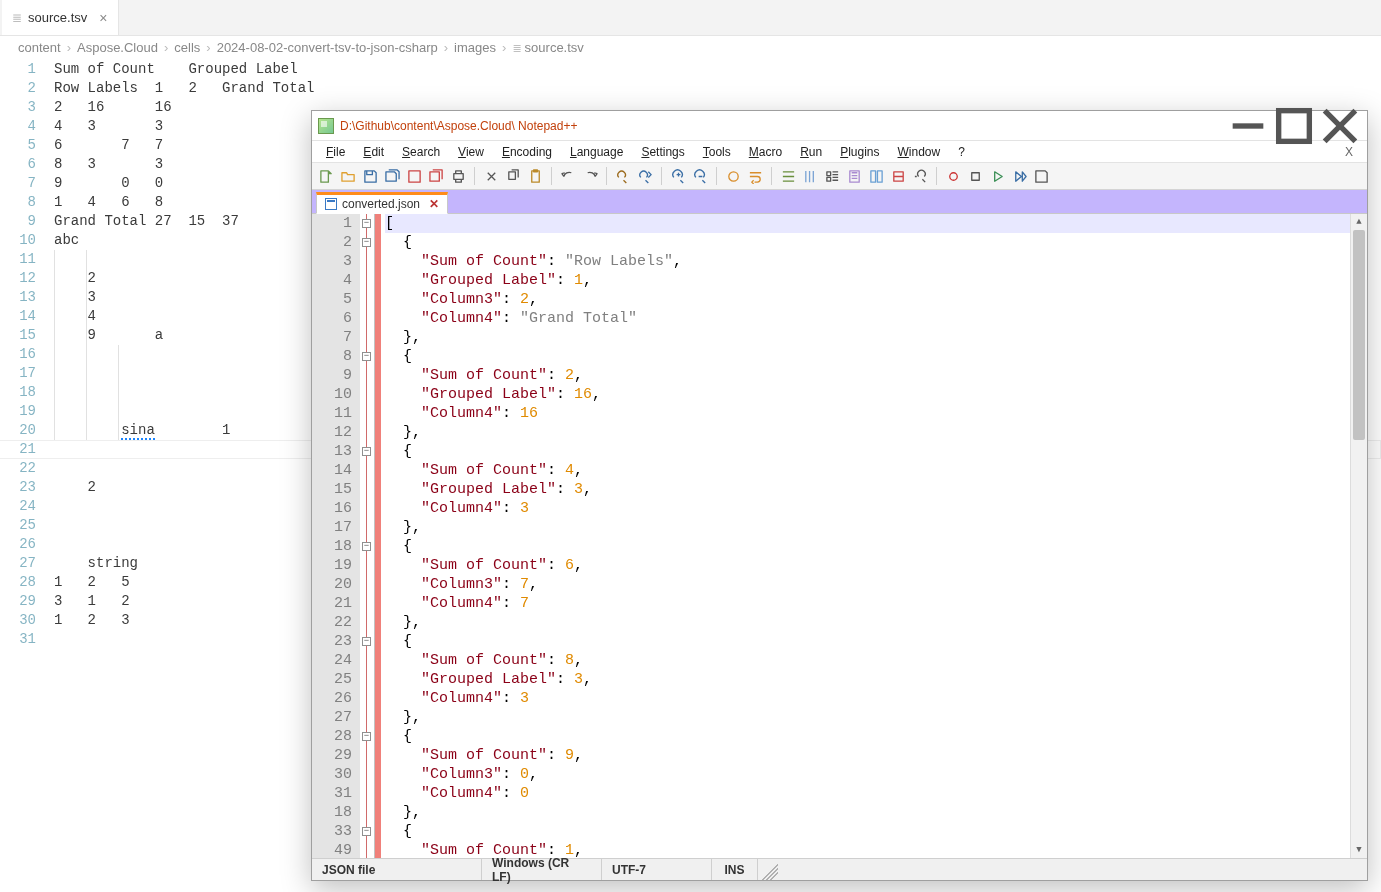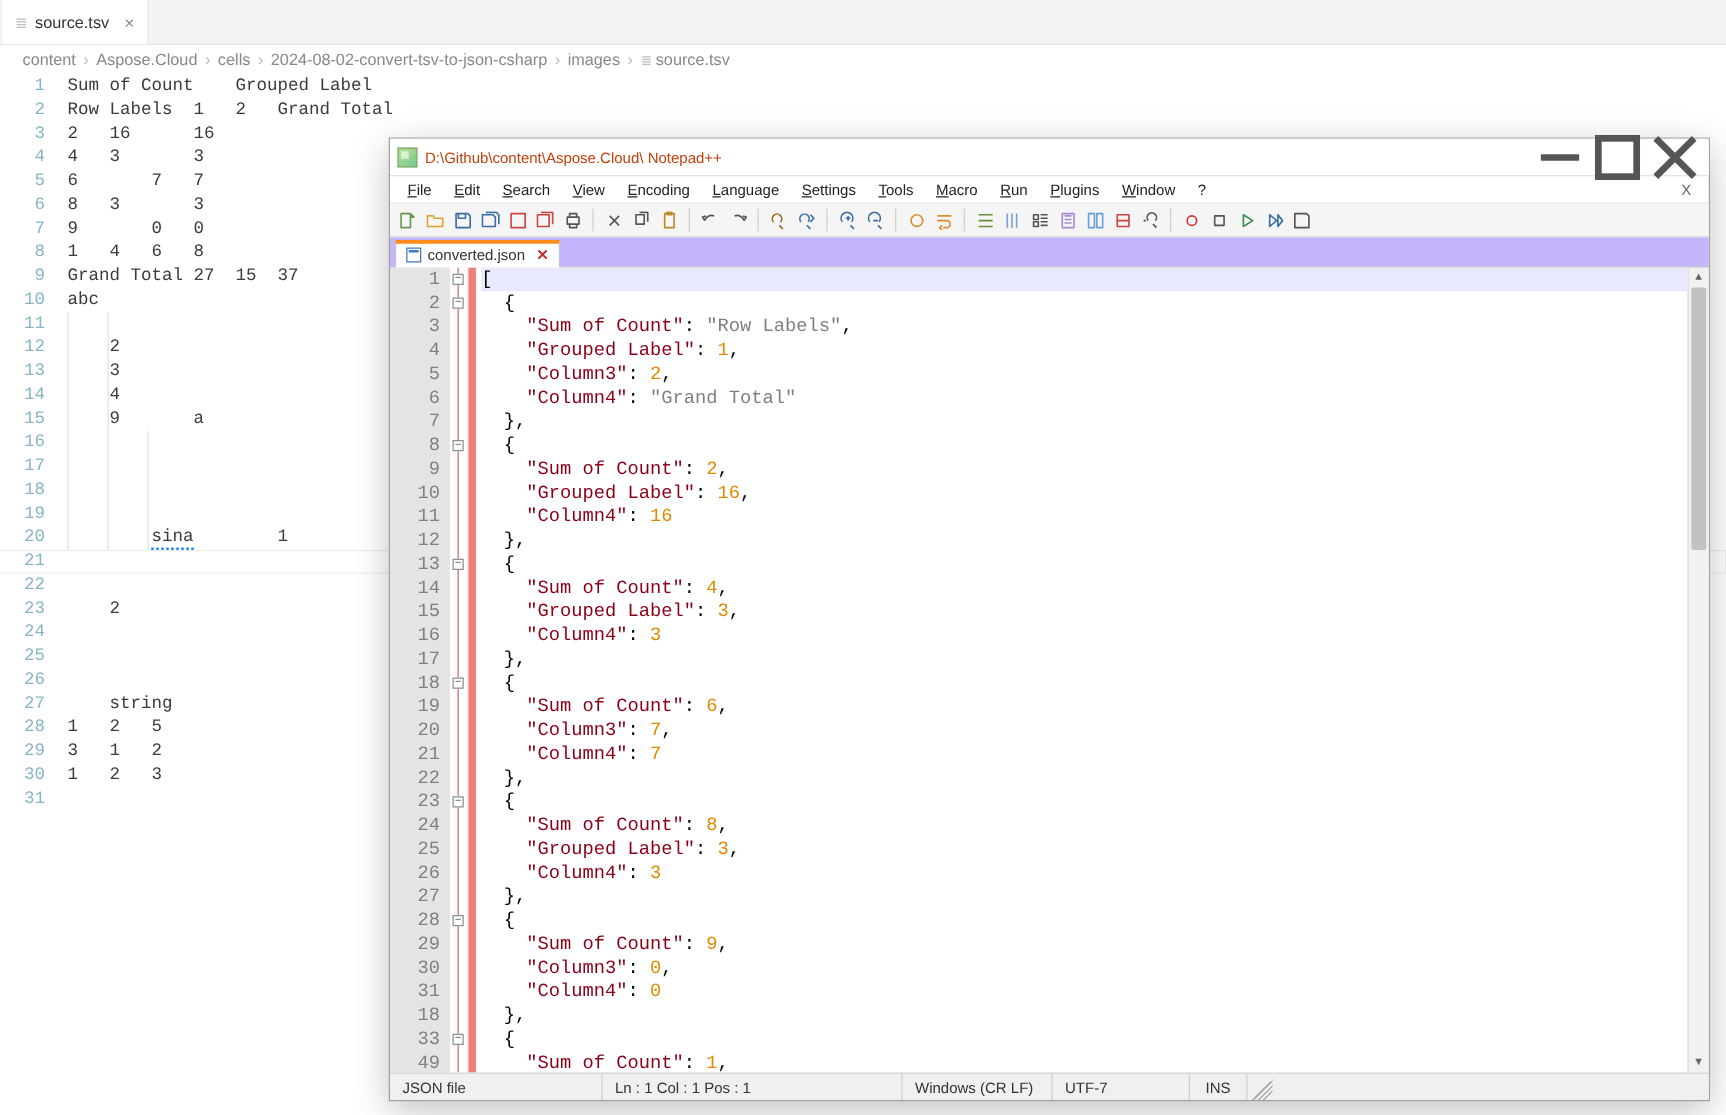--- a/index.html
+++ b/index.html
@@ -291,20 +291,21 @@
   .npp-scroll .arrow.bot{bottom:0;}
 
   .npp-status {
     height: 22px;
     background: #f0f0f0;
     border-top: 1px solid #cfcfcf;
     display: flex;
     align-items: flex-end;
     font-size: 12px;
     color: #333;
+    font-weight: bold;
   }
   .npp-status .cell {
     padding: 0 10px;
     border-right: 1px solid #cfcfcf;
     height: 100%;
     display: flex; align-items: center;
   }
   .npp-status .stretch { flex:1; justify-content:center; }
   .npp-status .resize {
     width: 18px;
@@ -640,19 +641,18 @@
     <div class="npp-code" id="npp-code"><div class="crow hl-row"><span class="tok-punc">[</span></div><div class="crow">  <span class="tok-punc">{</span></div><div class="crow">    <span class="tok-key">"Sum of Count"</span><span class="tok-punc">:</span> <span class="tok-str">"Row Labels"</span><span class="tok-punc">,</span></div><div class="crow">    <span class="tok-key">"Grouped Label"</span><span class="tok-punc">:</span> <span class="tok-num">1</span><span class="tok-punc">,</span></div><div class="crow">    <span class="tok-key">"Column3"</span><span class="tok-punc">:</span> <span class="tok-num">2</span><span class="tok-punc">,</span></div><div class="crow">    <span class="tok-key">"Column4"</span><span class="tok-punc">:</span> <span class="tok-str">"Grand Total"</span></div><div class="crow">  <span class="tok-punc">}</span><span class="tok-punc">,</span></div><div class="crow">  <span class="tok-punc">{</span></div><div class="crow">    <span class="tok-key">"Sum of Count"</span><span class="tok-punc">:</span> <span class="tok-num">2</span><span class="tok-punc">,</span></div><div class="crow">    <span class="tok-key">"Grouped Label"</span><span class="tok-punc">:</span> <span class="tok-num">16</span><span class="tok-punc">,</span></div><div class="crow">    <span class="tok-key">"Column4"</span><span class="tok-punc">:</span> <span class="tok-num">16</span></div><div class="crow">  <span class="tok-punc">}</span><span class="tok-punc">,</span></div><div class="crow">  <span class="tok-punc">{</span></div><div class="crow">    <span class="tok-key">"Sum of Count"</span><span class="tok-punc">:</span> <span class="tok-num">4</span><span class="tok-punc">,</span></div><div class="crow">    <span class="tok-key">"Grouped Label"</span><span class="tok-punc">:</span> <span class="tok-num">3</span><span class="tok-punc">,</span></div><div class="crow">    <span class="tok-key">"Column4"</span><span class="tok-punc">:</span> <span class="tok-num">3</span></div><div class="crow">  <span class="tok-punc">}</span><span class="tok-punc">,</span></div><div class="crow">  <span class="tok-punc">{</span></div><div class="crow">    <span class="tok-key">"Sum of Count"</span><span class="tok-punc">:</span> <span class="tok-num">6</span><span class="tok-punc">,</span></div><div class="crow">    <span class="tok-key">"Column3"</span><span class="tok-punc">:</span> <span class="tok-num">7</span><span class="tok-punc">,</span></div><div class="crow">    <span class="tok-key">"Column4"</span><span class="tok-punc">:</span> <span class="tok-num">7</span></div><div class="crow">  <span class="tok-punc">}</span><span class="tok-punc">,</span></div><div class="crow">  <span class="tok-punc">{</span></div><div class="crow">    <span class="tok-key">"Sum of Count"</span><span class="tok-punc">:</span> <span class="tok-num">8</span><span class="tok-punc">,</span></div><div class="crow">    <span class="tok-key">"Grouped Label"</span><span class="tok-punc">:</span> <span class="tok-num">3</span><span class="tok-punc">,</span></div><div class="crow">    <span class="tok-key">"Column4"</span><span class="tok-punc">:</span> <span class="tok-num">3</span></div><div class="crow">  <span class="tok-punc">}</span><span class="tok-punc">,</span></div><div class="crow">  <span class="tok-punc">{</span></div><div class="crow">    <span class="tok-key">"Sum of Count"</span><span class="tok-punc">:</span> <span class="tok-num">9</span><span class="tok-punc">,</span></div><div class="crow">    <span class="tok-key">"Column3"</span><span class="tok-punc">:</span> <span class="tok-num">0</span><span class="tok-punc">,</span></div><div class="crow">    <span class="tok-key">"Column4"</span><span class="tok-punc">:</span> <span class="tok-num">0</span></div><div class="crow">  <span class="tok-punc">}</span><span class="tok-punc">,</span></div><div class="crow">  <span class="tok-punc">{</span></div><div class="crow">    <span class="tok-key">"Sum of Count"</span><span class="tok-punc">:</span> <span class="tok-num">1</span><span class="tok-punc">,</span></div></div>
     <div class="npp-scroll">
       <div class="arrow top">▲</div>
       <div class="thumb"></div>
       <div class="arrow bot">▼</div>
     </div>
   </div>
 
   <div class="npp-status">
     <div class="cell" style="width:170px">JSON file</div>
-    <div class="cell" style="width:240px;justify-content:flex-start">Ln : 1    Col : 1    Pos : 1</div>
     <div class="cell" style="width:120px">Windows (CR LF)</div>
     <div class="cell" style="width:110px">UTF-7</div>
     <div class="cell" style="width:46px;justify-content:center">INS</div>
     <div class="cell resize"></div>
   </div>
 </div>
 
 </body></html>

